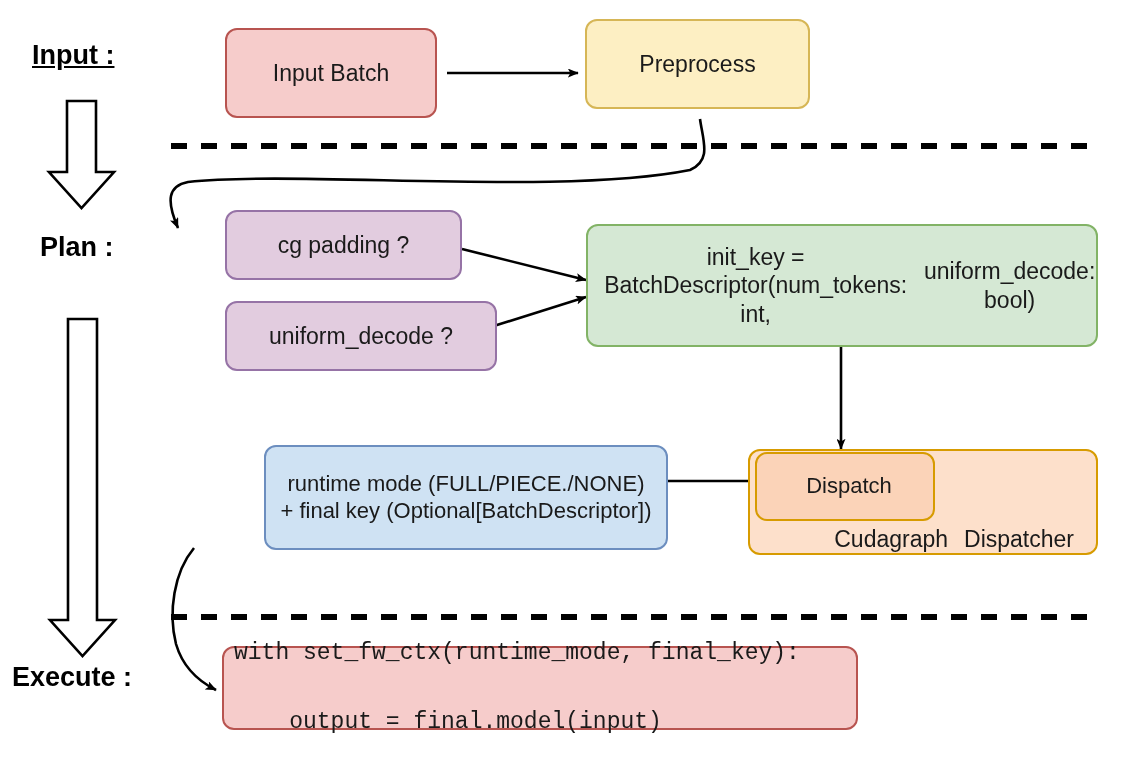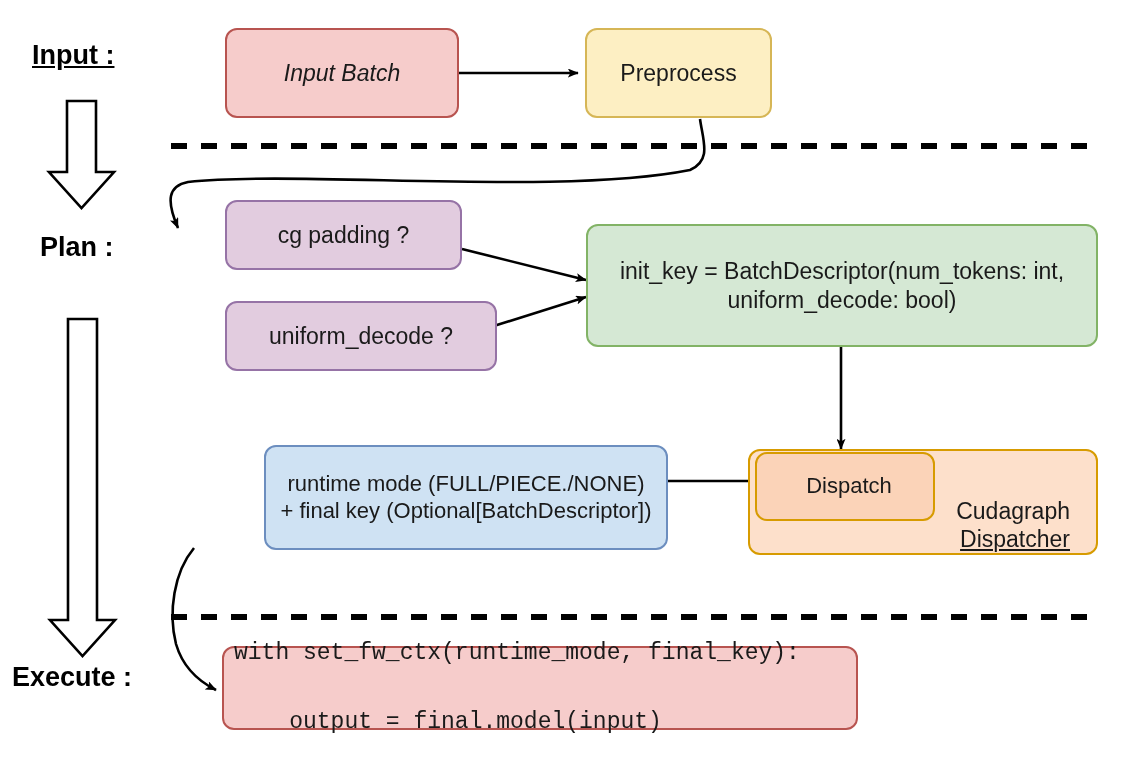--- a/index.html
+++ b/index.html
@@ -62,37 +62,37 @@
 
     <line x1="462" y1="336" x2="586" y2="297" stroke="#000000" stroke-width="2.6" marker-end="url(#ah)"></line>
 
     <line x1="841" y1="347" x2="841" y2="449" stroke="#000000" stroke-width="2.6" marker-end="url(#ah)"></line>
 
     <line x1="755" y1="481" x2="634" y2="481" stroke="#000000" stroke-width="2.6" marker-end="url(#ah)"></line>
 
     <path d="M194,548 C174,572 168,612 176,644 C183,668 200,682 216,690" fill="none" stroke="#000000" stroke-width="2.6" marker-end="url(#ah)"></path>
   </svg>
 
-  <div class="node n-input-batch" style="left:225px;top:28px;width:234px;height:90px;font-style:italic;">Input Batch</div>
+  <div class="node n-input-batch" style="left:225px;top:28px;width:212px;height:90px;">Input Batch</div>
 
-  <div class="node n-preprocess" style="left:585px;top:28px;width:187px;height:90px;">Preprocess</div>
+  <div class="node n-preprocess" style="left:585px;top:19px;width:225px;height:90px;">Preprocess</div>
 
-  <div class="node n-purple" style="left:225px;top:200px;width:237px;height:70px;">cg padding ?</div>
+  <div class="node n-purple" style="left:225px;top:210px;width:237px;height:70px;">cg padding ?</div>
 
   <div class="node n-purple" style="left:225px;top:301px;width:272px;height:70px;">uniform_decode ?</div>
 
-  <div class="node n-green" style="left:586px;top:224px;width:512px;height:123px;flex-direction:column;">
+  <div class="node n-green" style="left:586px;top:224px;width:512px;height:123px;flex-direction:row;">
     <span>init_key = BatchDescriptor(num_tokens: int,</span>
     <span>uniform_decode: bool)</span>
   </div>
 
   <div class="node n-orange-outer" style="left:748px;top:449px;width:350px;height:106px;
-              justify-content:flex-end;padding-right:10px;flex-direction:column;align-items:flex-end;">
+              justify-content:flex-end;padding-right:22px;flex-direction:row;align-items:flex-end;">
     <span style="margin-right:16px;">Cudagraph</span>
-    <span style="margin-right:16px;text-decoration:underline;">Dispatcher</span>
+    <span style="">Dispatcher</span>
   </div>
 
   <div class="node n-orange-inner" style="left:755px;top:452px;width:180px;height:69px;font-size:22px;padding-left:8px;">Dispatch</div>
 
   <div class="node n-blue" style="left:228px;top:445px;width:404px;height:105px;flex-direction:column;font-size:22px;">
     <span>runtime mode (FULL/PIECE./NONE)</span>
     <span>+ final key (Optional[BatchDescriptor])</span>
   </div>
 
   <div class="node n-code code" style="left:222px;top:646px;width:636px;height:84px;flex-direction:column;align-items:flex-start;justify-content:center;gap:38px;">

